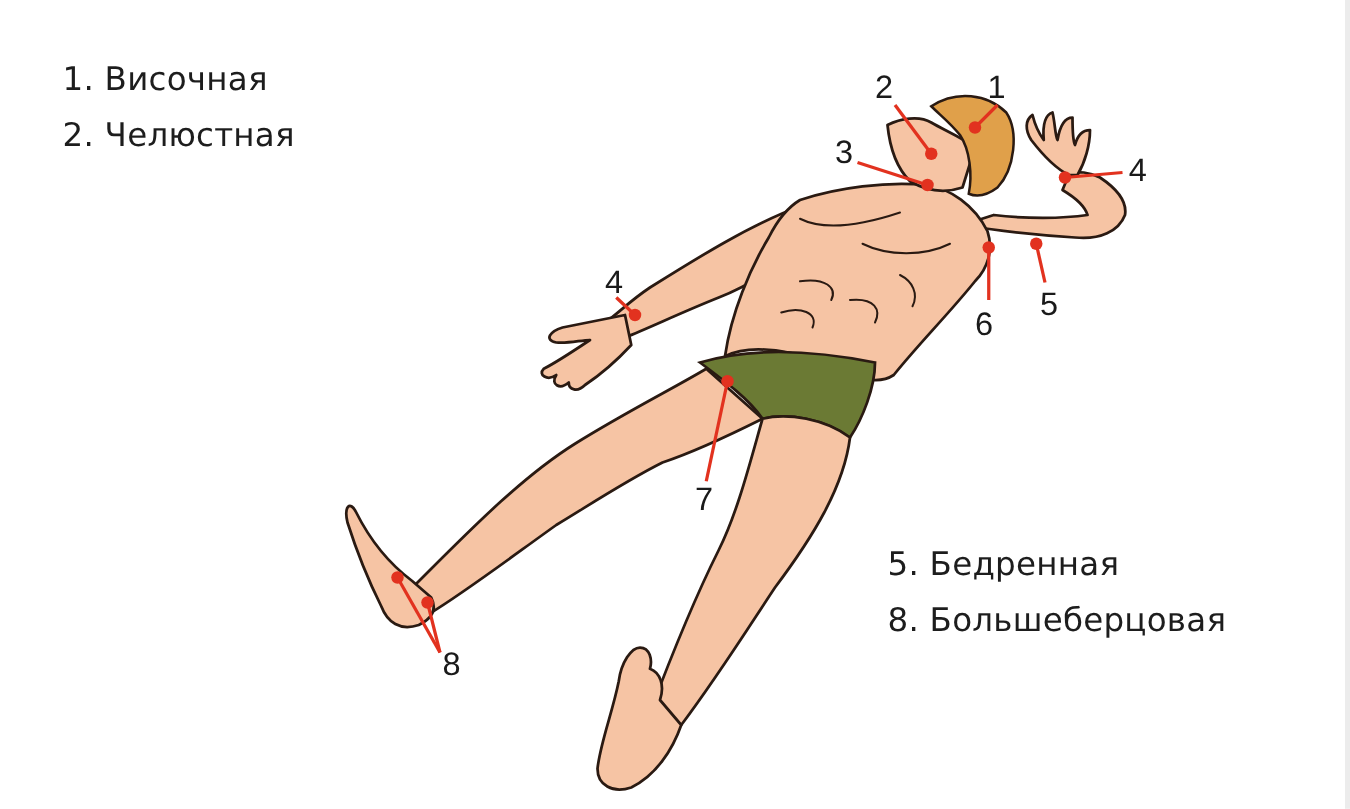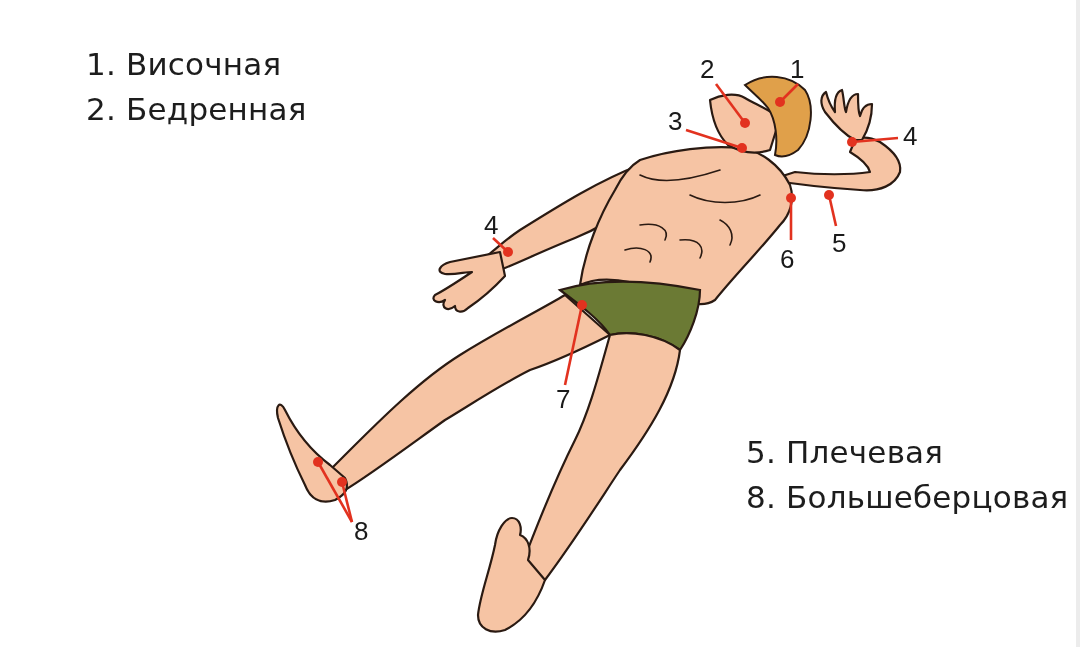--- a/index.html
+++ b/index.html
@@ -2,42 +2,42 @@
 <html><head>
 <meta charset="utf-8">
 <style>
   html, body { margin: 0; padding: 0; }
   body {
     width: 1080px; height: 647px; background: #ffffff; position: relative; overflow: hidden;
     font-family: "DejaVu Sans", "Liberation Sans", sans-serif;
   }
   .edge { position: absolute; right: 0; top: 0; width: 4px; height: 647px; background: #ececec; }
   .legend { position: absolute; margin: 0; padding: 0; list-style: none; color: #1d1d1d; }
-  .legend li { font-size: 31px; line-height: 45px; letter-spacing: 0.2px; white-space: nowrap; margin-left: 36px; }
+  .legend li { font-size: 26px; line-height: 45px; letter-spacing: 0.2px; white-space: nowrap; }
   .legend-left { left: 50px; top: 42px; }
   .legend-right { left: 710px; top: 430px; }
   svg.figure { position: absolute; left: 0; top: 0; }
   .num { font-family: "Liberation Sans", sans-serif; font-size: 26px; fill: #1a1a1a; }
   .skin { fill: #f6c4a4; stroke: #2a1a12; stroke-width: 2.2; stroke-linejoin: round; }
   .line { fill: none; stroke: #2a1a12; stroke-width: 1.6; stroke-linecap: round; }
   .red { stroke: #e2321f; stroke-width: 2.6; fill: none; }
   .dot { fill: #e2321f; }
 </style>
 </head>
 <body>
 
 <div class="edge"></div>
 
 <ul class="legend legend-left">
   <li><span>1.</span> <span>Височная</span></li>
-  <li><span>2.</span> <span>Бедренная</span></li>
+  <li><span>2.</span> <span>Челюстная</span></li>
 </ul>
 
 <ul class="legend legend-right">
-  <li><span>5.</span> <span>Плечевая</span></li>
+  <li><span>5.</span> <span>Бедренная</span></li>
   <li><span>8.</span> <span>Большеберцовая</span></li>
 </ul>
 
 <svg class="figure" width="1080" height="647" viewBox="0 0 1080 647">
 
   <g>
     <path class="skin" d="M640 165 C600 180 560 205 520 230 C505 240 495 250 488 255 L500 270 C520 262 545 250 575 238 C600 228 620 215 640 200 Z"></path>
     <path class="skin" d="M500 252 C485 255 470 258 450 262 C440 265 435 272 445 274 C455 275 465 272 472 272 C460 280 445 290 435 295 C430 300 438 305 445 300 C440 308 448 312 455 306 C455 312 462 314 468 308 C480 300 492 290 505 276 Z"></path>
   </g>
 

